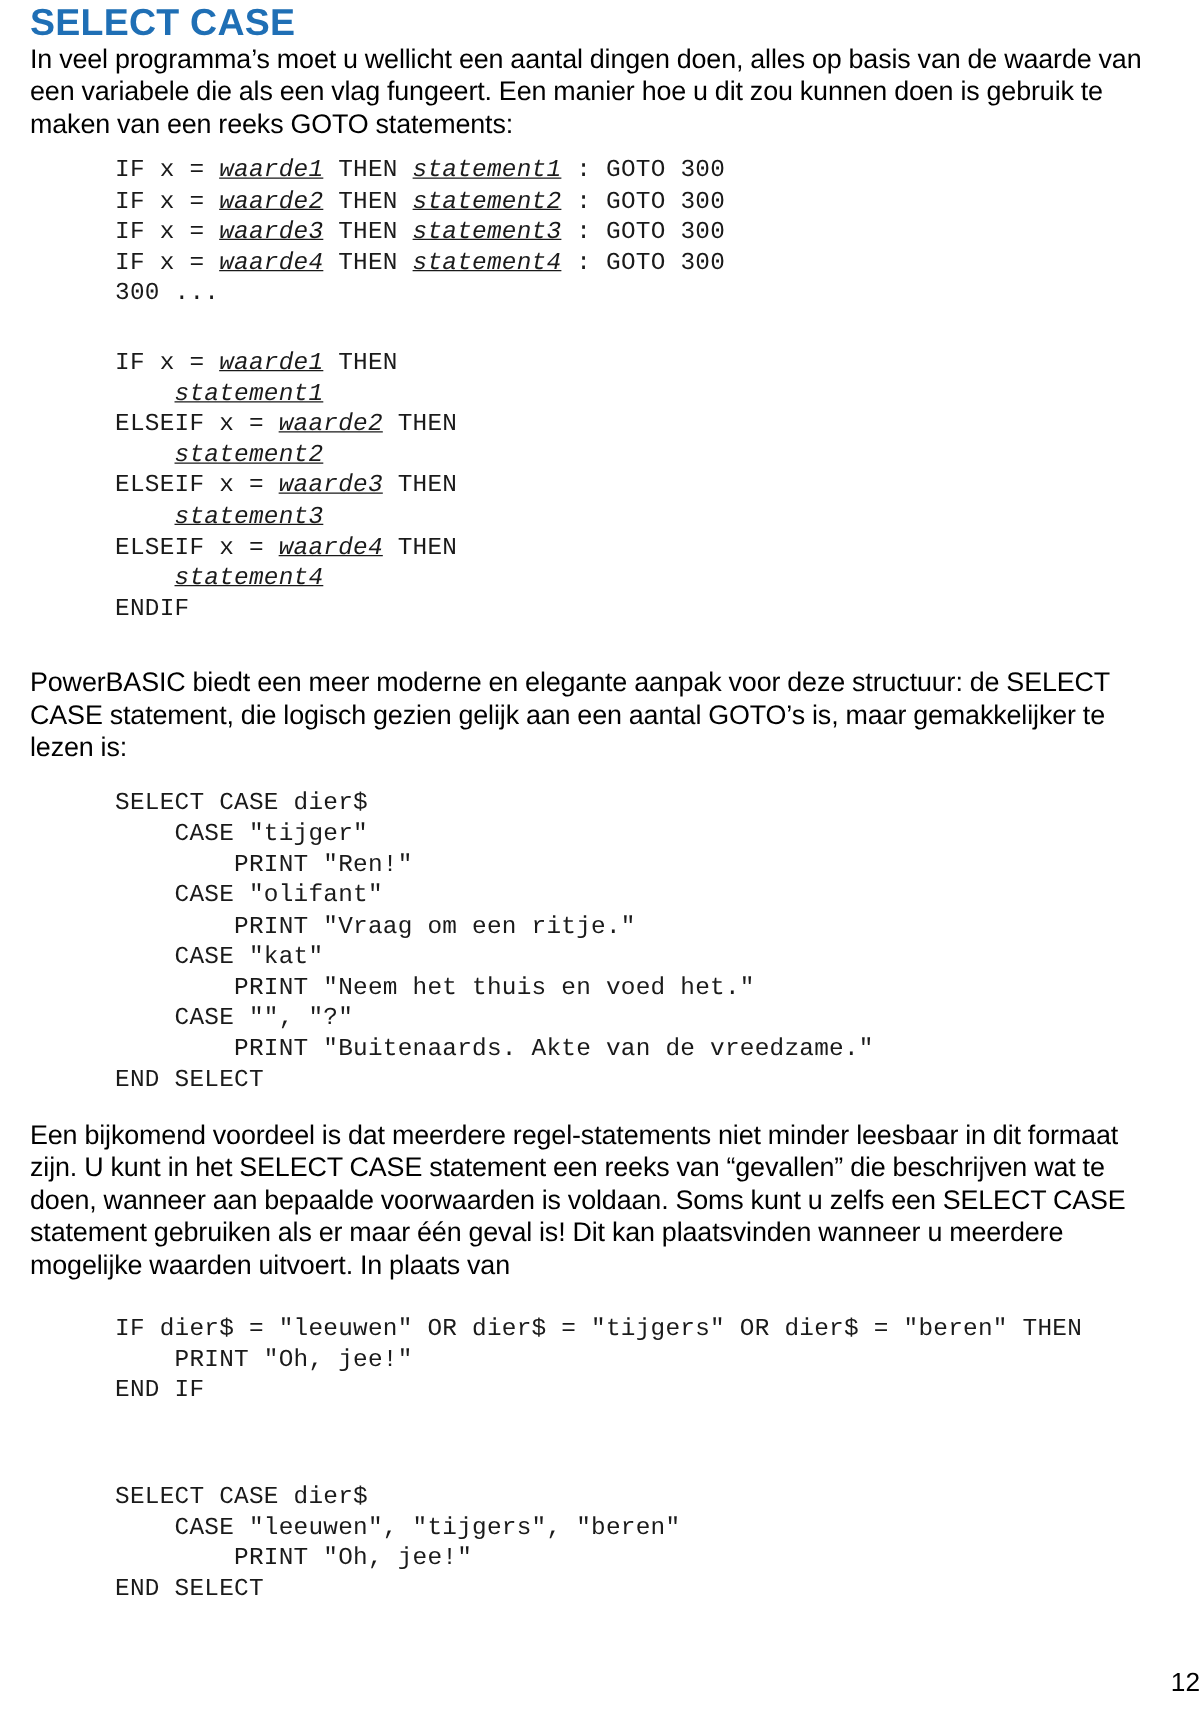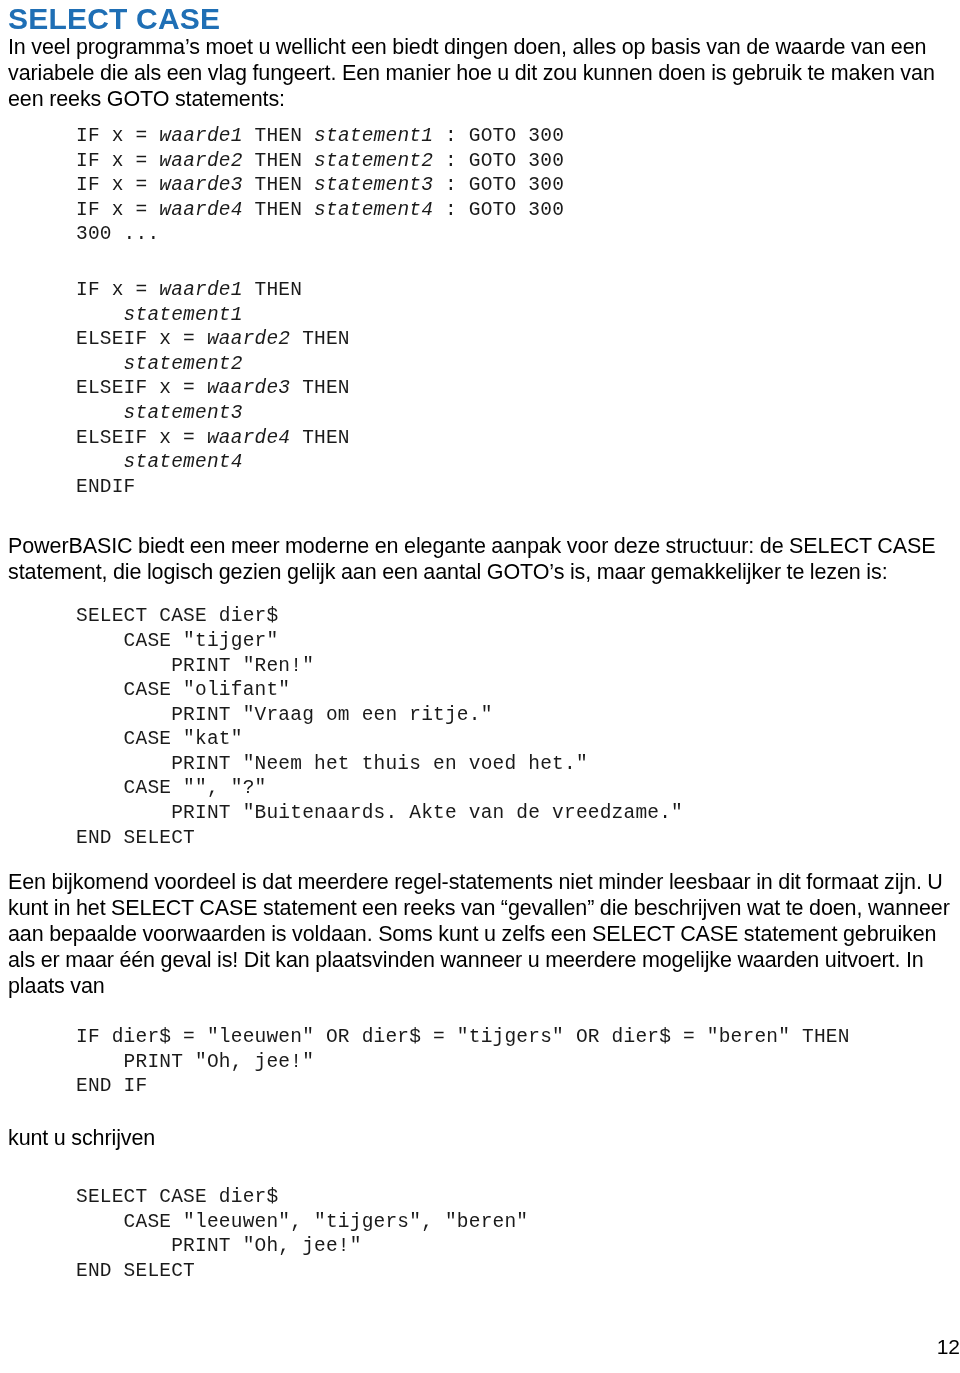--- a/index.html
+++ b/index.html
@@ -13,21 +13,21 @@
     position: relative;
     font-family: "Liberation Sans", sans-serif;
     color: #000000;
     overflow: hidden;
   }
   .page {
     position: relative;
     width: 960px;
     height: 1373px;
     box-sizing: border-box;
-    padding: 0 8px;
+    padding: 0 24px;
   }
   h1.doc-title {
     color: #1f6fb5;
     font-size: 30px;
     font-weight: bold;
     line-height: 1.0;
     margin: 0;
     padding: 4px 0 0 0;
     letter-spacing: 0.2px;
   }
@@ -45,20 +45,21 @@
     font-size: 19.5px;
     line-height: 24.6px;
     margin: 0;
     padding: 0 0 0 68px;
     white-space: pre;
     color: #1a1a1a;
     letter-spacing: 0.2px;
   }
   pre.code i {
     font-style: italic;
+    text-decoration: underline;
   }
   .gap-sm { height: 12px; }
   .gap-md { height: 19px; }
   .gap-lg { height: 26px; }
   .gap-xl { height: 34px; }
   .page-number {
     position: absolute;
     left: 0;
     right: 0;
     bottom: 14px;
@@ -68,21 +69,21 @@
     font-family: "Liberation Sans", sans-serif;
   }
 </style>
 </head>
 <body>
 
 <div class="page">
 
   <h1 class="doc-title" style="color: rgb(31, 111, 181);">SELECT CASE</h1>
 
-  <p class="para">In veel programma’s moet u wellicht een biedt dingen doen, alles op basis van de waarde van een variabele die als een vlag fungeert. Een manier hoe u dit zou kunnen doen is gebruik te maken van een reeks GOTO statements:</p>
+  <p class="para">In veel programma’s moet u wellicht een aantal dingen doen, alles op basis van de waarde van een variabele die als een vlag fungeert. Een manier hoe u dit zou kunnen doen is gebruik te maken van een reeks GOTO statements:</p>
 
   <div class="gap-sm"></div>
 
   <pre class="code">IF x = <i>waarde1</i> THEN <i>statement1</i> : GOTO 300
 IF x = <i>waarde2</i> THEN <i>statement2</i> : GOTO 300
 IF x = <i>waarde3</i> THEN <i>statement3</i> : GOTO 300
 IF x = <i>waarde4</i> THEN <i>statement4</i> : GOTO 300
 300 ...</pre>
 
   <div class="gap-sm"></div>
@@ -122,21 +123,20 @@
   <p class="para">Een bijkomend voordeel is dat meerdere regel-statements niet minder leesbaar in dit formaat zijn. U kunt in het SELECT CASE statement een reeks van “gevallen” die beschrijven wat te doen, wanneer aan bepaalde voorwaarden is voldaan. Soms kunt u zelfs een SELECT CASE statement gebruiken als er maar één geval is! Dit kan plaatsvinden wanneer u meerdere mogelijke waarden uitvoert. In plaats van</p>
 
   <div class="gap-lg"></div>
 
   <pre class="code">IF dier$ = "leeuwen" OR dier$ = "tijgers" OR dier$ = "beren" THEN
     PRINT "Oh, jee!"
 END IF</pre>
 
   <div class="gap-lg"></div>
 
-  <p class="para">kunt u schrijven</p>
 
   <div class="gap-xl"></div>
 
   <pre class="code">SELECT CASE dier$
     CASE "leeuwen", "tijgers", "beren"
         PRINT "Oh, jee!"
 END SELECT</pre>
 
   <div class="page-number">12</div>
 

